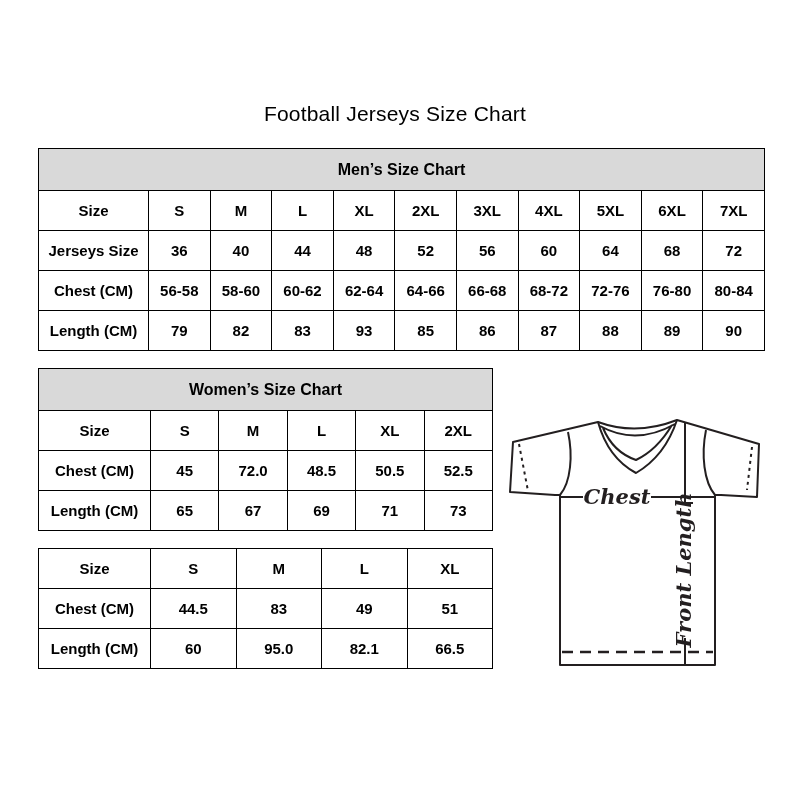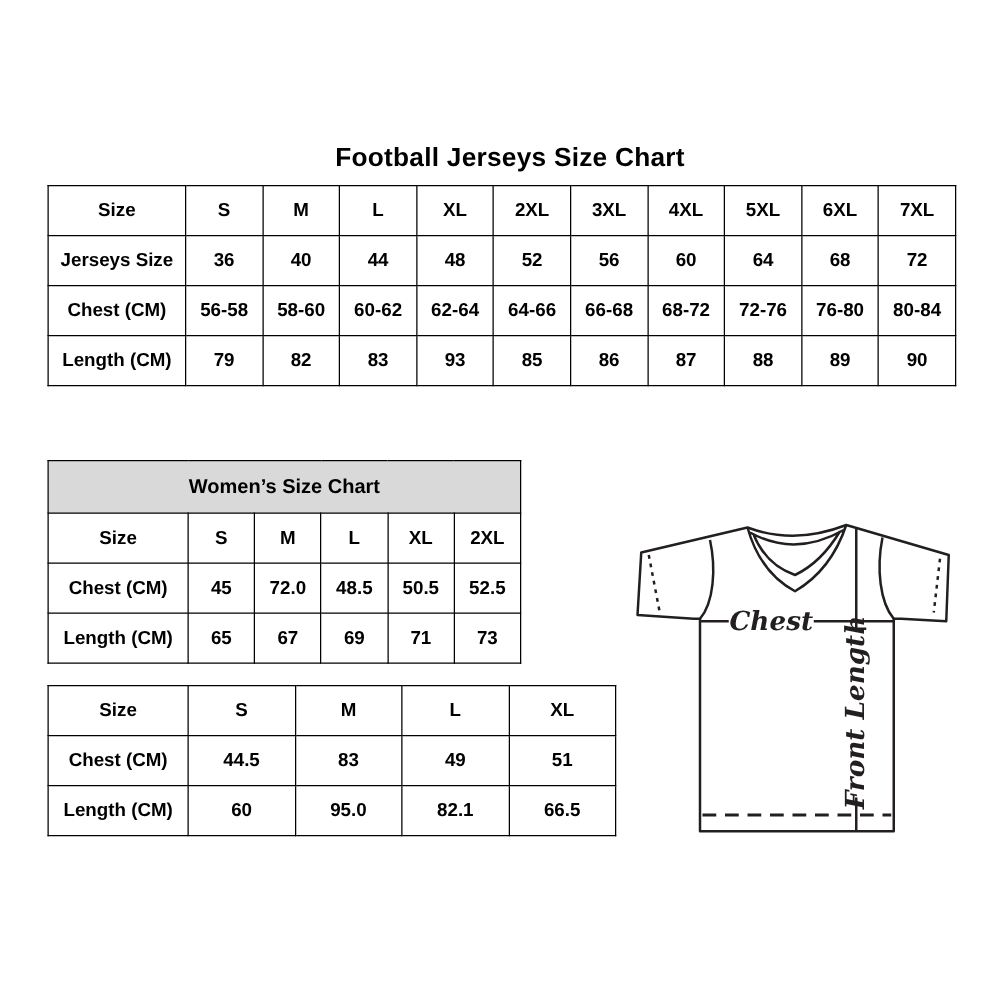--- a/index.html
+++ b/index.html
@@ -8,25 +8,25 @@
     --text:#000000;
     --line:#231f20;
   }
   html,body{margin:0;padding:0;background:#ffffff;}
   .page{
     position:relative;width:800px;height:800px;background:#ffffff;overflow:hidden;
     font-family:"Liberation Sans", sans-serif;color:var(--text);
   }
   .title{
     position:absolute;left:0;top:97px;width:780px;height:28px;
-    text-align:center;font-size:21px;font-weight:bold;margin:18px;letter-spacing:0.2px;
+    text-align:center;font-size:21px;font-weight:normal;margin:5px;letter-spacing:0.2px;
   }
   .tbl{position:absolute;}
   .tbl-men{left:38px;top:148px;width:727px;}
-  .tbl-women{left:38px;top:368px;width:379px;}
+  .tbl-women{left:38px;top:368px;width:455px;}
   .tbl-youth{left:38px;top:548px;width:455px;}
   .tbl table{
     border-collapse:collapse;table-layout:fixed;width:100%;
   }
   .tbl th,.tbl td{
     border:1.5px solid var(--border);
     text-align:center;vertical-align:middle;
     font-weight:bold;padding:0 2px;overflow:hidden;white-space:nowrap;
   }
   .tbl tr{height:40px;}
@@ -45,20 +45,23 @@
 <div class="page">
 
   <h1 class="title">Football Jerseys Size Chart</h1>
 
   <div class="tbl tbl-men">
       <table>
         <colgroup>
           <col style="width: 110px;">
         </colgroup>
         <tbody>
+          <tr class="hdr-row">
+            <th colspan="11" class="hdr">Men’s Size Chart</th>
+          </tr>
           <tr>
             <td>Size</td>
             <td>S</td>
             <td>M</td>
             <td>L</td>
             <td>XL</td>
             <td>2XL</td>
             <td>3XL</td>
             <td>4XL</td>
             <td>5XL</td>

